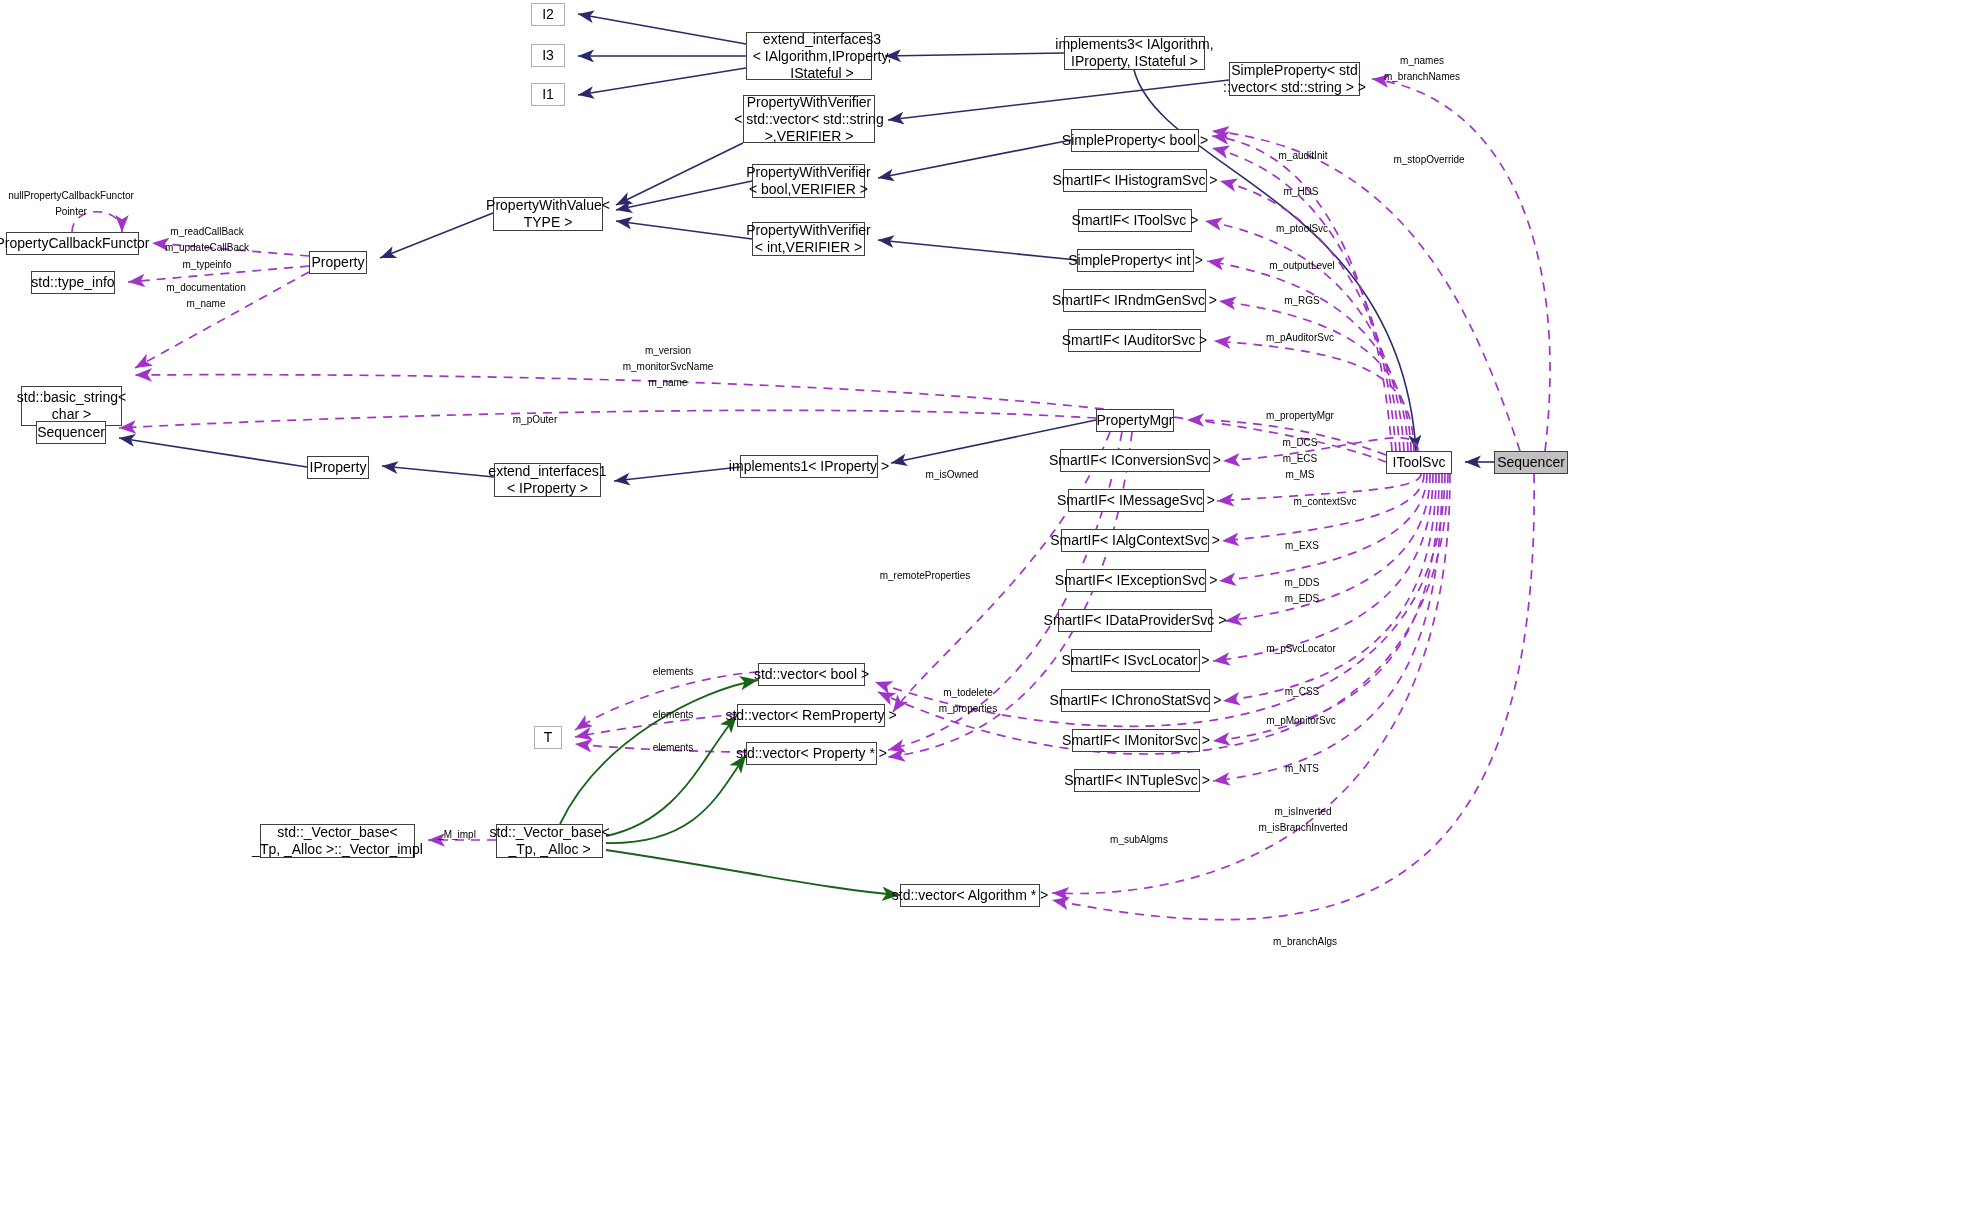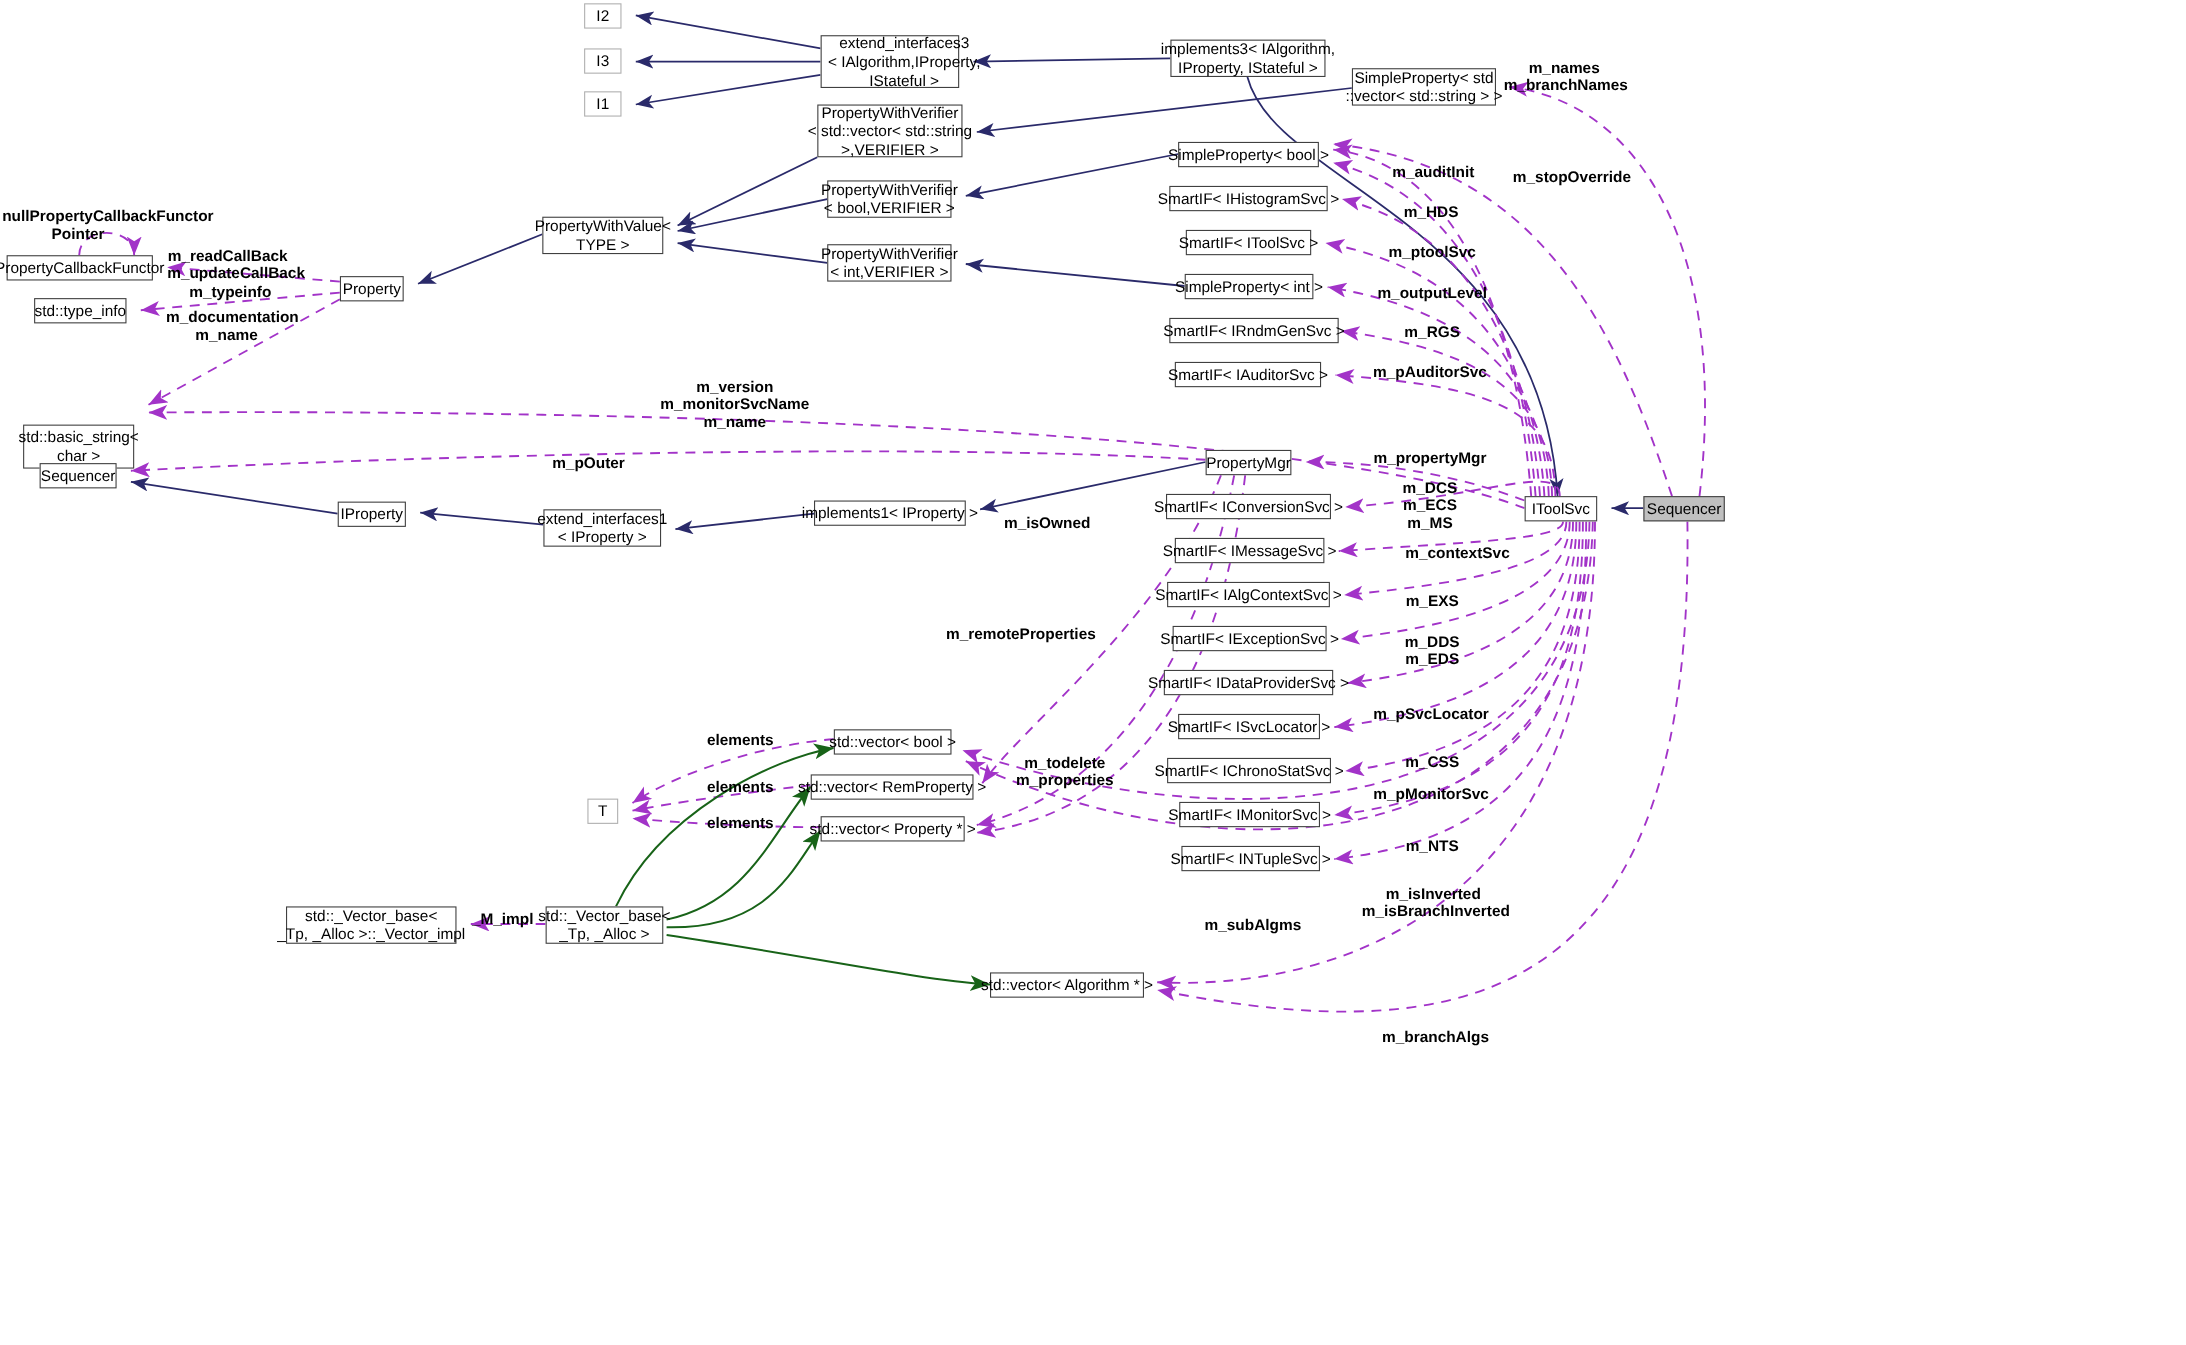--- a/index.html
+++ b/index.html
@@ -17,28 +17,27 @@
     display:flex;
     align-items:center;
     justify-content:center;
     white-space:pre;
     font-family:"Liberation Sans", sans-serif;
   }
   .node.light{border:1px solid #b0b0b0;}
   .node.sel{background:#c0c0c0;border:1px solid #404040;}
   .elabel{
     position:absolute;
-    font-size:14px;
+    font-size:10px;
     line-height:16px;
     color:#000;
     white-space:pre;
     text-align:center;
     font-family:"Liberation Sans", sans-serif;
     pointer-events:none;
-    font-weight:bold;
   }
   svg#edges{position:absolute;left:0;top:0;width:1987px;height:1223px;}
   .inh{fill:none;stroke:#2a2a6a;stroke-width:1.6;}
   .usg{fill:none;stroke:#a233c8;stroke-width:1.7;stroke-dasharray:9 7;}
   .tpl{fill:none;stroke:#186318;stroke-width:1.8;}
 </style>
 </head>
 <body>
 
 <div id="diagram">
@@ -169,21 +168,21 @@
     <div class="node" style="left: 1063px; top: 169px; width: 144px; height: 23px;">SmartIF&lt; IHistogramSvc &gt;</div>
     <div class="node" style="left: 493px; top: 197px; width: 110px; height: 34px;">PropertyWithValue&lt;
 TYPE &gt;</div>
     <div class="node" style="left: 1078px; top: 209px; width: 114px; height: 23px;">SmartIF&lt; IToolSvc &gt;</div>
     <div class="node" style="left: 752px; top: 222px; width: 113px; height: 34px;">PropertyWithVerifier
 &lt; int,VERIFIER &gt;</div>
     <div class="node" style="left: 1077px; top: 249px; width: 117px; height: 23px;">SimpleProperty&lt; int &gt;</div>
     <div class="node" style="left: 6px; top: 232px; width: 133px; height: 23px;">PropertyCallbackFunctor</div>
     <div class="node" style="left: 309px; top: 251px; width: 58px; height: 23px;">Property</div>
     <div class="node" style="left: 31px; top: 271px; width: 84px; height: 23px;">std::type_info</div>
-    <div class="node" style="left: 1063px; top: 289px; width: 154px; height: 23px; text-align: center;">SmartIF&lt; IRndmGenSvc &gt;</div>
+    <div class="node" style="left: 1063px; top: 289px; width: 143px; height: 23px; text-align: center;">SmartIF&lt; IRndmGenSvc &gt;</div>
     <div class="node" style="left: 1068px; top: 329px; width: 133px; height: 23px;">SmartIF&lt; IAuditorSvc &gt;</div>
     <div class="node" style="left: 21px; top: 354px; width: 101px; height: 40px; margin-top: 32px;">std::basic_string&lt;
 char &gt;</div>
     <div class="node" style="left: 1096px; top: 409px; width: 78px; height: 23px;">PropertyMgr</div>
     <div class="node" style="left: 36px; top: 421px; width: 70px; height: 23px;">Sequencer</div>
     <div class="node" style="left: 1386px; top: 451px; width: 66px; height: 23px;">IToolSvc</div>
     <div class="node sel" style="left: 1494px; top: 451px; width: 74px; height: 23px;">Sequencer</div>
     <div class="node" style="left: 307px; top: 456px; width: 62px; height: 23px;">IProperty</div>
     <div class="node" style="left: 1060px; top: 449px; width: 150px; height: 23px;">SmartIF&lt; IConversionSvc &gt;</div>
     <div class="node" style="left: 494px; top: 463px; width: 107px; height: 34px;">extend_interfaces1

